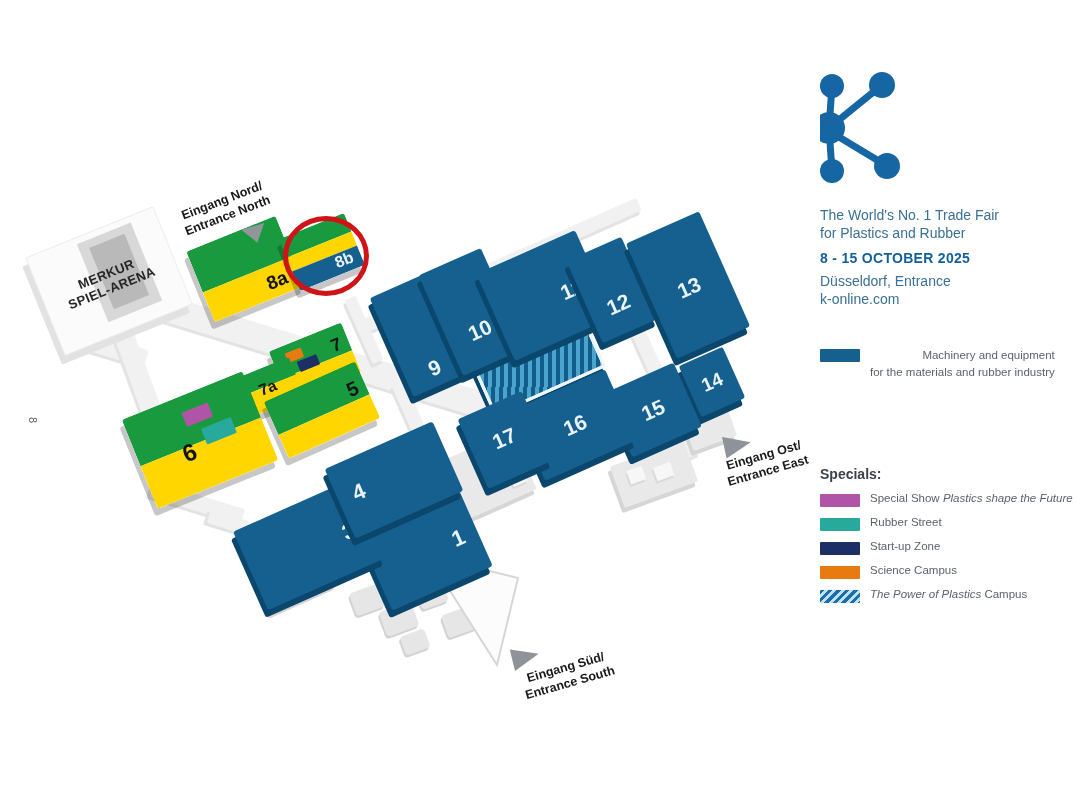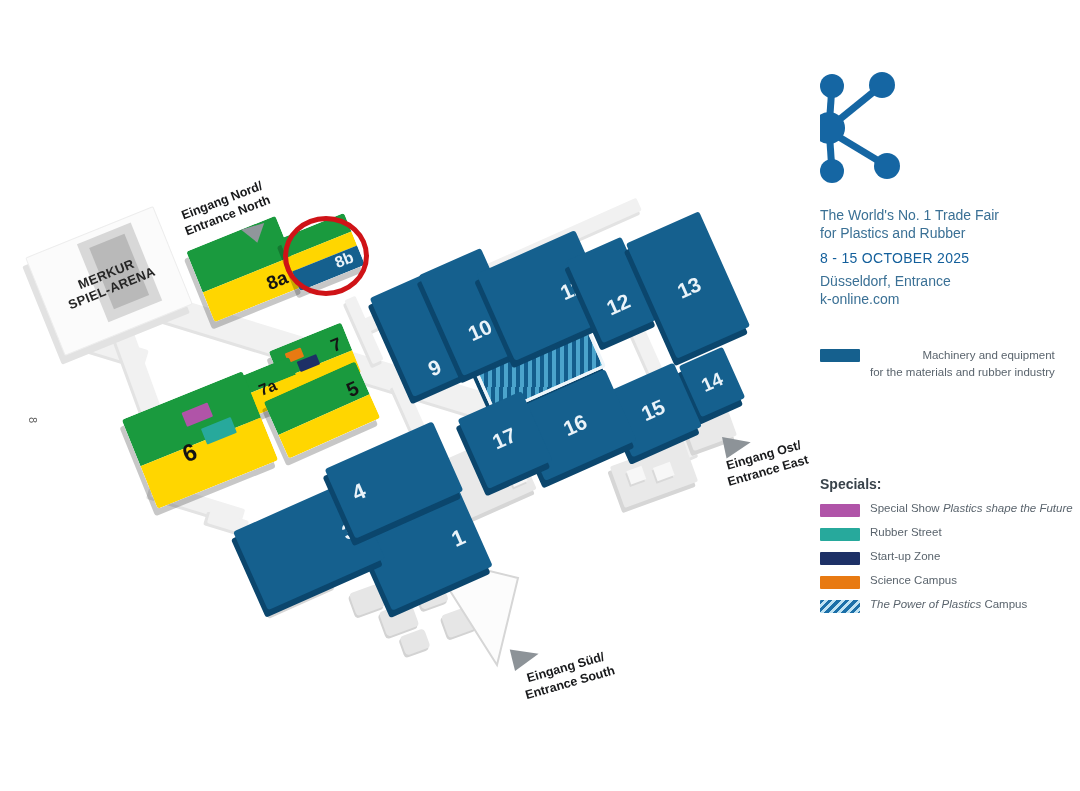--- a/index.html
+++ b/index.html
@@ -12,29 +12,29 @@
   
   .title{
     position:absolute;left:447px;top:96px;margin:0;
     font-size:56px;font-weight:700;letter-spacing:-1px;color:#1a5c90;
   }
 
   
   .klogo{position:absolute;left:820px;top:72px;}
   .brand-text{position:absolute;left:820px;top:206px;color:#3a7095;}
   .brand-text p{margin:0;font-size:14px;line-height:18px;}
-  .brand-dates{font-size:19px;font-weight:400;color:#135f9b;letter-spacing:.3px;margin:5px 0 3px 0 !important;line-height:22px !important;}
+  .brand-dates{font-size:19px;font-weight:700;color:#135f9b;letter-spacing:.3px;margin:5px 0 3px 0 !important;line-height:22px !important;}
 
   .legend{position:absolute;left:820px;top:347px;width:255px;}
   .leg-row{display:flex;gap:10px;margin-bottom:11px;text-align:right;}
   .sw{flex:0 0 40px;width:40px;height:13px;margin-top:2px;border-radius:1px;}
   .leg-text{font-size:11.5px;line-height:17px;color:#5a646d;}
   .leg-text span{display:block;}
 
-  .specials{position:absolute;left:820px;top:476px;width:260px;}
+  .specials{position:absolute;left:820px;top:466px;width:260px;}
   .sp-head{font-size:14px;font-weight:700;color:#39434b;margin:0 0 10px 0;}
   .sp-row{display:flex;gap:10px;align-items:flex-start;margin-bottom:11px;height:13px;}
   .sp-text{font-size:11.5px;color:#5a646d;white-space:nowrap;}
   .sp-text i{font-style:italic;}
   .sw.stripes{background:repeating-linear-gradient(135deg,#1b6fa8 0 3px,#bfe2f2 3px 6px);}
 
   
   .road{position:absolute;background:#f1f1f1;box-shadow:-3px 3px 0 #e3e3e3;border-radius:2px;z-index:1;}
   .gbldg{position:absolute;background:#e9e9e9;box-shadow:-4px 4px 0 #d6d6d6;border-radius:2px;z-index:2;}
   .gbox{position:absolute;background:#f7f7f7;box-shadow:-2px 2px 0 #d9d9d9;}

